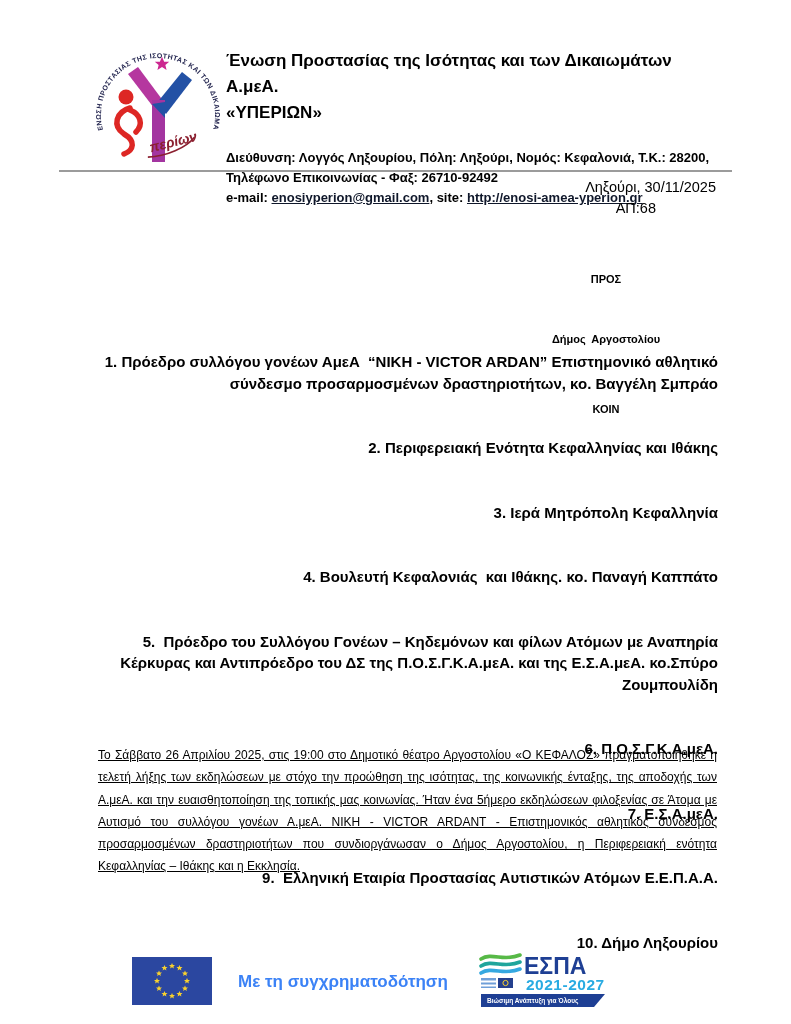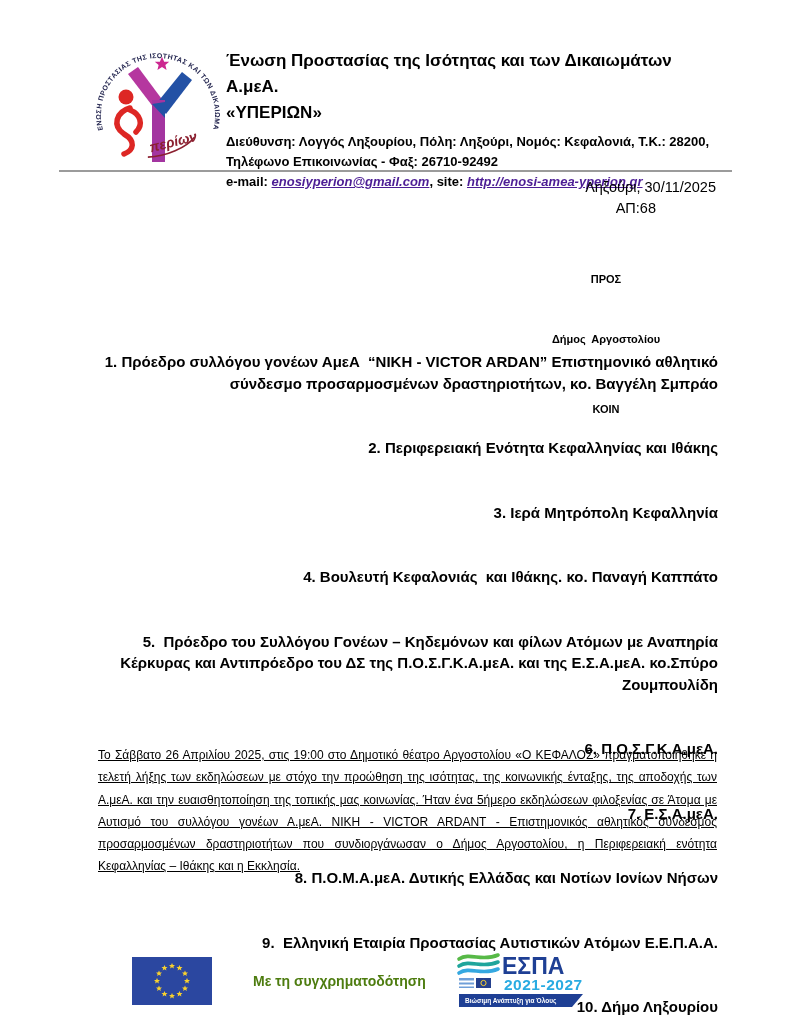--- a/index.html
+++ b/index.html
@@ -25,30 +25,29 @@
     left: 226px; top: 48px;
     width: 498px;
     text-align: left;
   }
   .org-title {
     font-size: 17px;
     font-weight: bold;
     line-height: 26px;
   }
   .address-block {
-    margin-top: 6px;
+    margin-top: 22px;
     font-size: 13px;
     font-weight: bold;
     line-height: 20px;
   }
   .address-block a, .link {
-    color: #4c1d95;
+    color: #0f172a;
     text-decoration: underline;
     cursor: pointer;
-    font-style: italic;
   }
   .rule {
     position: absolute;
     left: 59px; top: 170px;
     width: 673px; height: 2px;
     background: #9b9b9b;
   }
 
   
   .meta {
@@ -115,24 +114,24 @@
 
   
   .footer {
     position: absolute;
     left: 132px; top: 950px;
     display: flex;
     align-items: center;
   }
   .eu-flag { width: 80px; height: 48px; display: block; }
   .eu-text {
-    margin-left: 41px;
-    color: #4d7c0f;
-    font-weight: bold;
-    font-size: 14px;
+    margin-left: 26px;
+    color: #3b82f6;
+    font-weight: bold;
+    font-size: 17px;
     line-height: 21px;
     white-space: nowrap;
   }
   .espa-logo { margin-left: 30px; width: 132px; height: 62px; display: block; }
 </style>
 </head>
 <body>
 
 <div class="page">
 
@@ -190,21 +189,20 @@
   </div>
 
   <div class="cc-list">
     <div>1. Πρόεδρο συλλόγου γονέων ΑμεΑ  “ΝΙΚΗ - VICTOR ARDAN” Επιστημονικό αθλητικό σύνδεσμο προσαρμοσμένων δραστηριοτήτων, κο. Βαγγέλη Σμπράο</div>
     <div>2. Περιφερειακή Ενότητα Κεφαλληνίας και Ιθάκης</div>
     <div>3. Ιερά Μητρόπολη Κεφαλληνία</div>
     <div>4. Βουλευτή Κεφαλονιάς  και Ιθάκης. κο. Παναγή Καππάτο</div>
     <div>5.  Πρόεδρο του Συλλόγου Γονέων – Κηδεμόνων και φίλων Ατόμων με Αναπηρία Κέρκυρας και Αντιπρόεδρο του ΔΣ της Π.Ο.Σ.Γ.Κ.Α.μεΑ. και της Ε.Σ.Α.μεΑ. κο.Σπύρο Ζουμπουλίδη</div>
     <div>6. Π.Ο.Σ.Γ.Κ.Α.μεΑ.</div>
     <div>7. Ε.Σ.Α.μεΑ.</div>
-    <div>8. Π.Ο.Μ.Α.μεΑ. Δυτικής Ελλάδας και Νοτίων Ιονίων Νήσων</div>
     <div>9.  Ελληνική Εταιρία Προστασίας Αυτιστικών Ατόμων Ε.Ε.Π.Α.Α.</div>
     <div>10. Δήμο Ληξουρίου</div>
     
     
   </div>
 
 
   <div class="body-text">Το Σάββατο 26 Απριλίου 2025, στις 19:00 στο Δημοτικό θέατρο Αργοστολίου «Ο ΚΕΦΑΛΟΣ» πραγματοποιήθηκε η τελετή λήξης των εκδηλώσεων με στόχο την προώθηση της ισότητας, της κοινωνικής ένταξης, της αποδοχής των Α.μεΑ. και την ευαισθητοποίηση της τοπικής μας κοινωνίας. Ήταν ένα 5ήμερο εκδηλώσεων φιλοξενίας σε Άτομα με Αυτισμό του συλλόγου γονέων Α.μεΑ.  ΝΙΚΗ - VICTOR ARDANT - Επιστημονικός αθλητικός σύνδεσμος προσαρμοσμένων δραστηριοτήτων που συνδιοργάνωσαν ο Δήμος Αργοστολίου, η Περιφερειακή ενότητα Κεφαλληνίας – Ιθάκης και η Εκκλησία.</div>
 
   <div class="footer">

